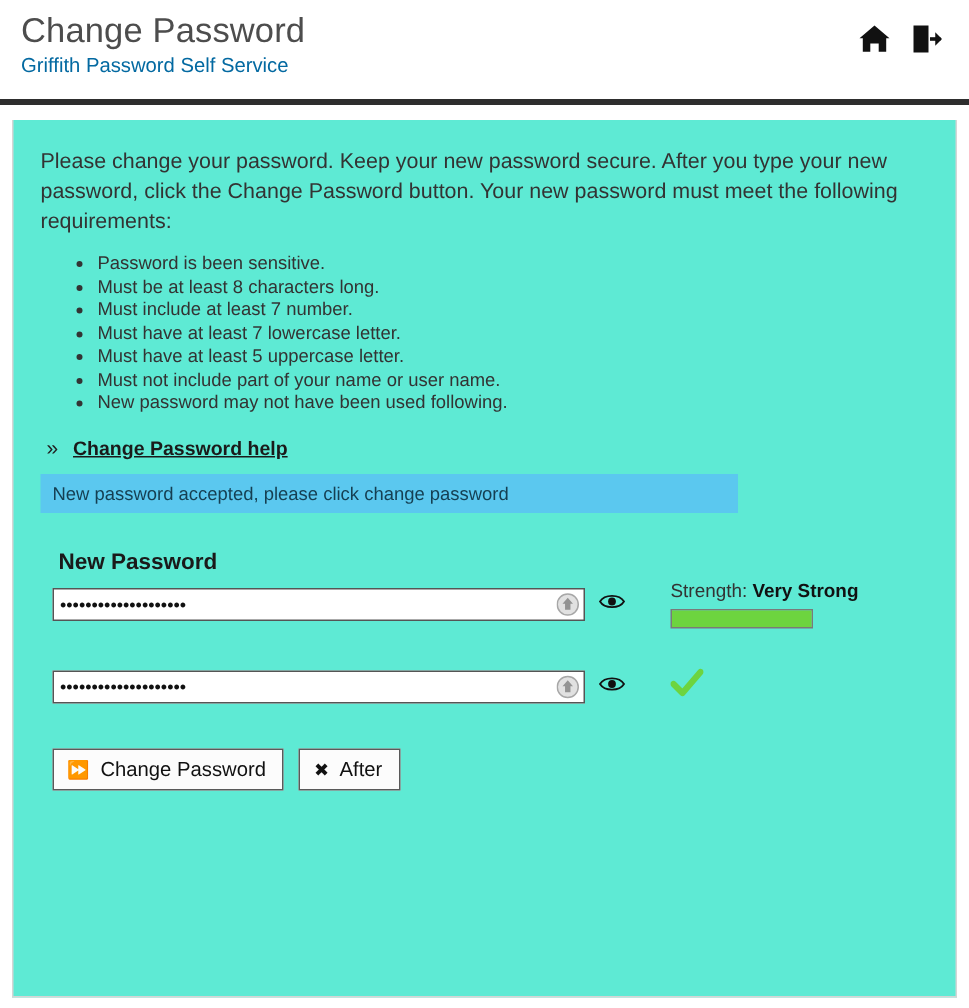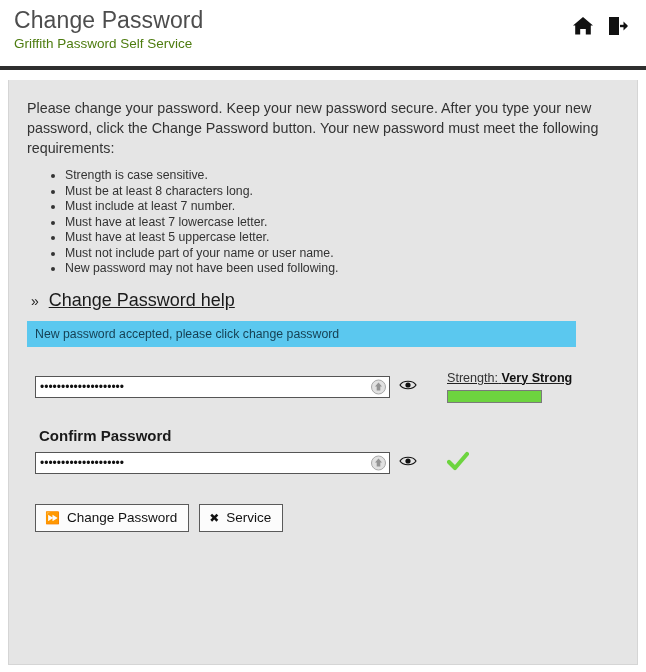--- a/index.html
+++ b/index.html
@@ -30,21 +30,21 @@
   .header-title {
     font-size: 23px;
     color: #4d4d4d;
     font-weight: normal;
     line-height: 28px;
     margin: 0;
     letter-spacing: 0.1px;
   }
   .header-sub {
     font-size: 13.5px;
-    color: #4d7c0f;
+    color: #0369a1;
     line-height: 18px;
     margin-top: 1px;
   }
   .header-icons {
     position: absolute;
     top: 16px;
     right: 18px;
     display: flex;
     gap: 14px;
     align-items: center;
@@ -57,21 +57,21 @@
   .topbar {
     height: 4px;
     background: #2e2e2e;
     margin: 6px 0 0 0;
   }
   
   .card {
     margin: 10px 8px 0 8px;
     border: 1px solid #d5d5d5;
     border-top: none;
-    background: #e5e5e5;
+    background: #5eead4;
     min-height: 585px;
     box-sizing: border-box;
     padding: 16px 16px 10px 16px;
     position: relative;
   }
   .intro {
     font-size: 14.3px;
     line-height: 20px;
     color: #333;
     margin: 2px 2px 10px 2px;
@@ -92,39 +92,39 @@
     font-size: 14px;
     color: #222;
   }
   .help-row .chev {
     color: #222;
     font-size: 14px;
     margin-right: 6px;
   }
   .help-link {
     color: #1a1a1a;
-    font-weight: normal;
+    font-weight: bold;
     text-decoration: underline;
-    font-size: 18px;
+    font-size: 13px;
     cursor: pointer;
   }
   .warning {
     color: #e80000;
     font-weight: bold;
     font-size: 14.2px;
     line-height: 19px;
     margin: 14px 2px 14px 2px;
   }
   .accepted {
     background: #5bc8ef;
     color: #153f52;
     font-size: 12.3px;
     padding: 6px 8px;
     margin: 8px 2px 0 2px;
-    width: 549px;
+    width: 465px;
     box-sizing: border-box;
   }
   .field-block {
     margin-top: 24px;
     position: relative;
   }
   .field-label {
     font-size: 15px;
     font-weight: bold;
     color: #1a1a1a;
@@ -162,21 +162,20 @@
   .eye {
     margin-left: 9px;
     width: 18px;
     height: 18px;
     cursor: pointer;
     display: inline-block;
   }
   .strength-wrap {
     margin-left: 30px;
     width: 165px;
-    text-decoration: underline;
   }
   .strength-text {
     font-size: 12.6px;
     color: #333;
   }
   .strength-text b {
     color: #111;
   }
   .meter {
     margin-top: 5px;
@@ -245,38 +244,39 @@
     </div>
   </div>
 
   <div class="topbar"></div>
 
   <div class="card">
 
     <div class="intro">Please change your password. Keep your new password secure. After you type your new password, click the Change Password button. Your new password must meet the following requirements:</div>
 
     <ul class="reqs">
-      <li>Strength is case sensitive.</li>
+      <li>Password is been sensitive.</li>
       <li>Must be at least 8 characters long.</li>
       <li>Must include at least 7 number.</li>
       <li>Must have at least 7 lowercase letter.</li>
       <li>Must have at least 5 uppercase letter.</li>
       <li>Must not include part of your name or user name.</li>
       <li>New password may not have been used following.</li>
     </ul>
 
     <div class="help-row">
       <span class="chev">»</span>
       <a class="help-link" href="#">Change Password help</a>
     </div>
 
 
     <div class="accepted" style="background: rgb(91, 200, 239);">New password accepted, please click change password</div>
 
     <div class="field-block">
+      <div class="field-label">New Password</div>
       <div class="field-row">
         <div class="pw-input-wrap">
           <input class="pw" type="text" readonly="" value="••••••••••••••••••••" style="">
           <span class="caps-badge">
             <svg width="15" height="16" viewBox="0 0 15 16">
               <circle cx="7.5" cy="8" r="7" fill="#d8d8d8" stroke="#8a8a8a"></circle>
               <path d="M7.5 3.5 L11 7.5 L9.3 7.5 L9.3 11.5 L5.7 11.5 L5.7 7.5 L4 7.5 Z" fill="#6f6f6f"></path>
             </svg>
           </span>
         </div>
@@ -292,21 +292,20 @@
             <b>Very Strong</b>
           </div>
           <div class="meter">
             <div class="meter-fill" id="meter-fill" style="width: 100%; background: rgb(109, 212, 63);"></div>
           </div>
         </div>
       </div>
     </div>
 
     <div class="field-block">
-      <div class="field-label">Confirm Password</div>
       <div class="field-row">
         <div class="pw-input-wrap">
           <input class="pw" type="text" readonly="" value="••••••••••••••••••••" style="">
           <span class="caps-badge">
             <svg width="15" height="16" viewBox="0 0 15 16">
               <circle cx="7.5" cy="8" r="7" fill="#d8d8d8" stroke="#8a8a8a"></circle>
               <path d="M7.5 3.5 L11 7.5 L9.3 7.5 L9.3 11.5 L5.7 11.5 L5.7 7.5 L4 7.5 Z" fill="#6f6f6f"></path>
             </svg>
           </span>
         </div>
@@ -326,18 +325,18 @@
       </div>
     </div>
 
     <div class="buttons">
       <button class="btn">
         <span class="glyph">⏩</span>
         <span>Change Password</span>
       </button>
       <button class="btn">
         <span class="glyph">✖</span>
-        <span>Service</span>
+        <span>After</span>
       </button>
     </div>
 
   </div>
 </div>
 
 </body></html>

